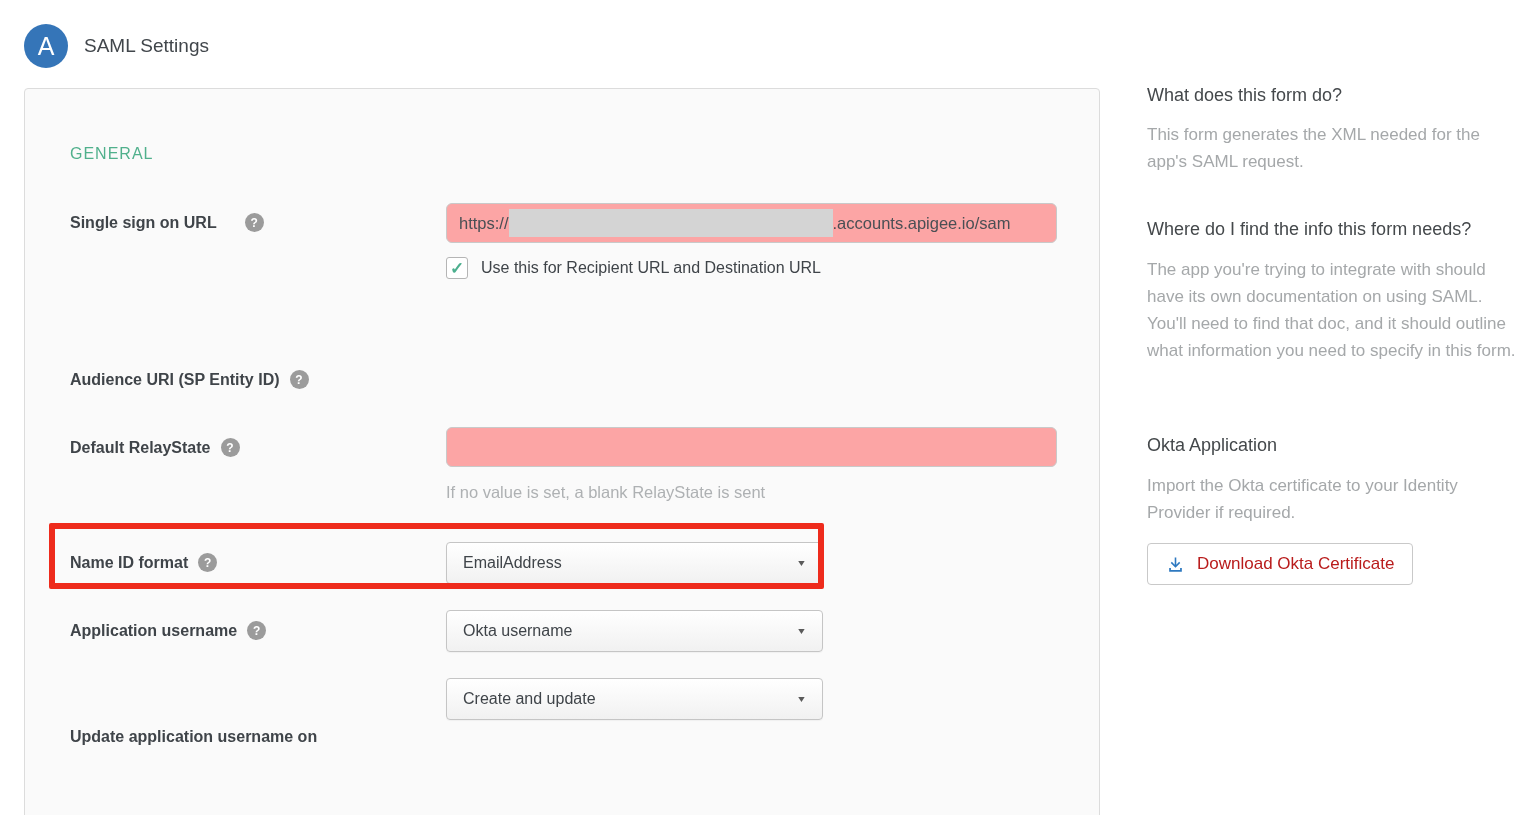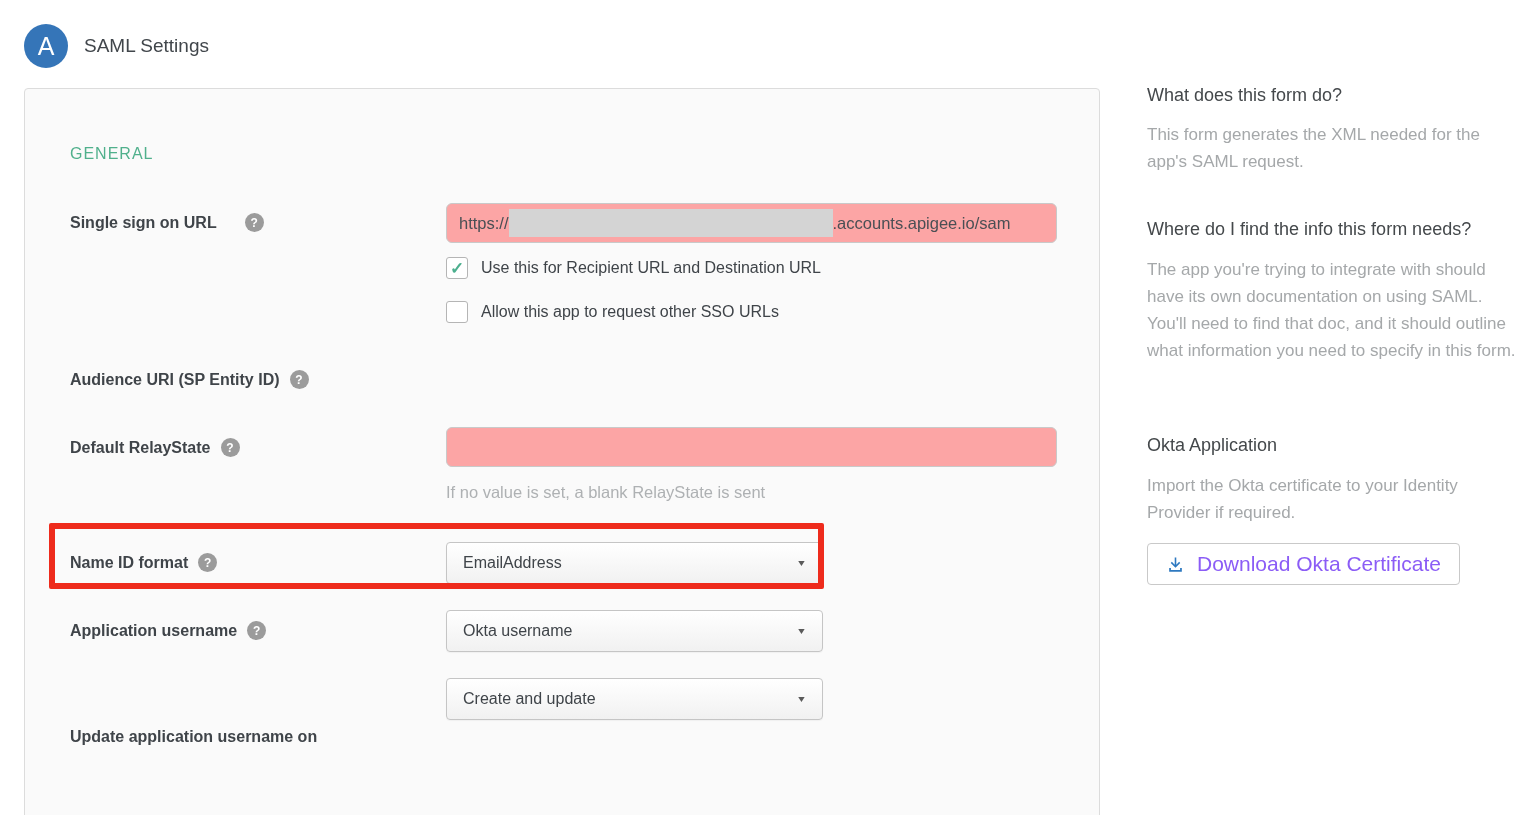--- a/index.html
+++ b/index.html
@@ -56,21 +56,21 @@
   .highlight-box { position:absolute; left:24px; top:434px; width:775px; height:66px;
     border:6px solid #ee2b1c; border-radius:2px; pointer-events:none; }
 
   
   .sidebar { position:absolute; left:1147px; top:85px; width:374px; }
   .sb-heading { position:absolute; font-size:18px; color:#44484b; font-weight:400; }
   .sb-body { position:absolute; font-size:17px; line-height:27px; color:#a5a8aa; }
   .download-btn { position:absolute; top:458px; left:0; height:42px;
     display:inline-flex; align-items:center; gap:12px; padding:0 18px;
     background:#fff; border:1px solid #c9c9c9; border-radius:4px;
-    font-size:21px; color:#8b5cf6; cursor:pointer; }
+    font-size:17px; color:#b91c1c; cursor:pointer; }
 </style>
 </head>
 <body>
 
 <div class="page">
 
   <div class="step-badge">A</div>
   <div class="page-title">SAML Settings</div>
 
   <div class="panel">
@@ -83,24 +83,20 @@
     </div>
     <div class="text-input" style="top:114px;">
       <span>https://</span>
       <span class="redact r1"></span>
       <span>.accounts.apigee.io/sam</span>
     </div>
 
     <div class="checkbox-row" style="top:168px;">
       <span class="checkbox">✓</span>
       <span class="checkbox-label">Use this for Recipient URL and Destination URL</span>
-    </div>
-    <div class="checkbox-row" style="top:212px;">
-      <span class="checkbox"></span>
-      <span class="checkbox-label">Allow this app to request other SSO URLs</span>
     </div>
 
     <div class="field-label" style="top:281px; left:45px;">
       <span>Audience URI (SP Entity ID)</span>
       <span class="help-icon">?</span>
     </div>
 
     <div class="field-label" style="top:349px; left:45px;">
       <span>Default RelayState</span>
       <span class="help-icon">?</span>

